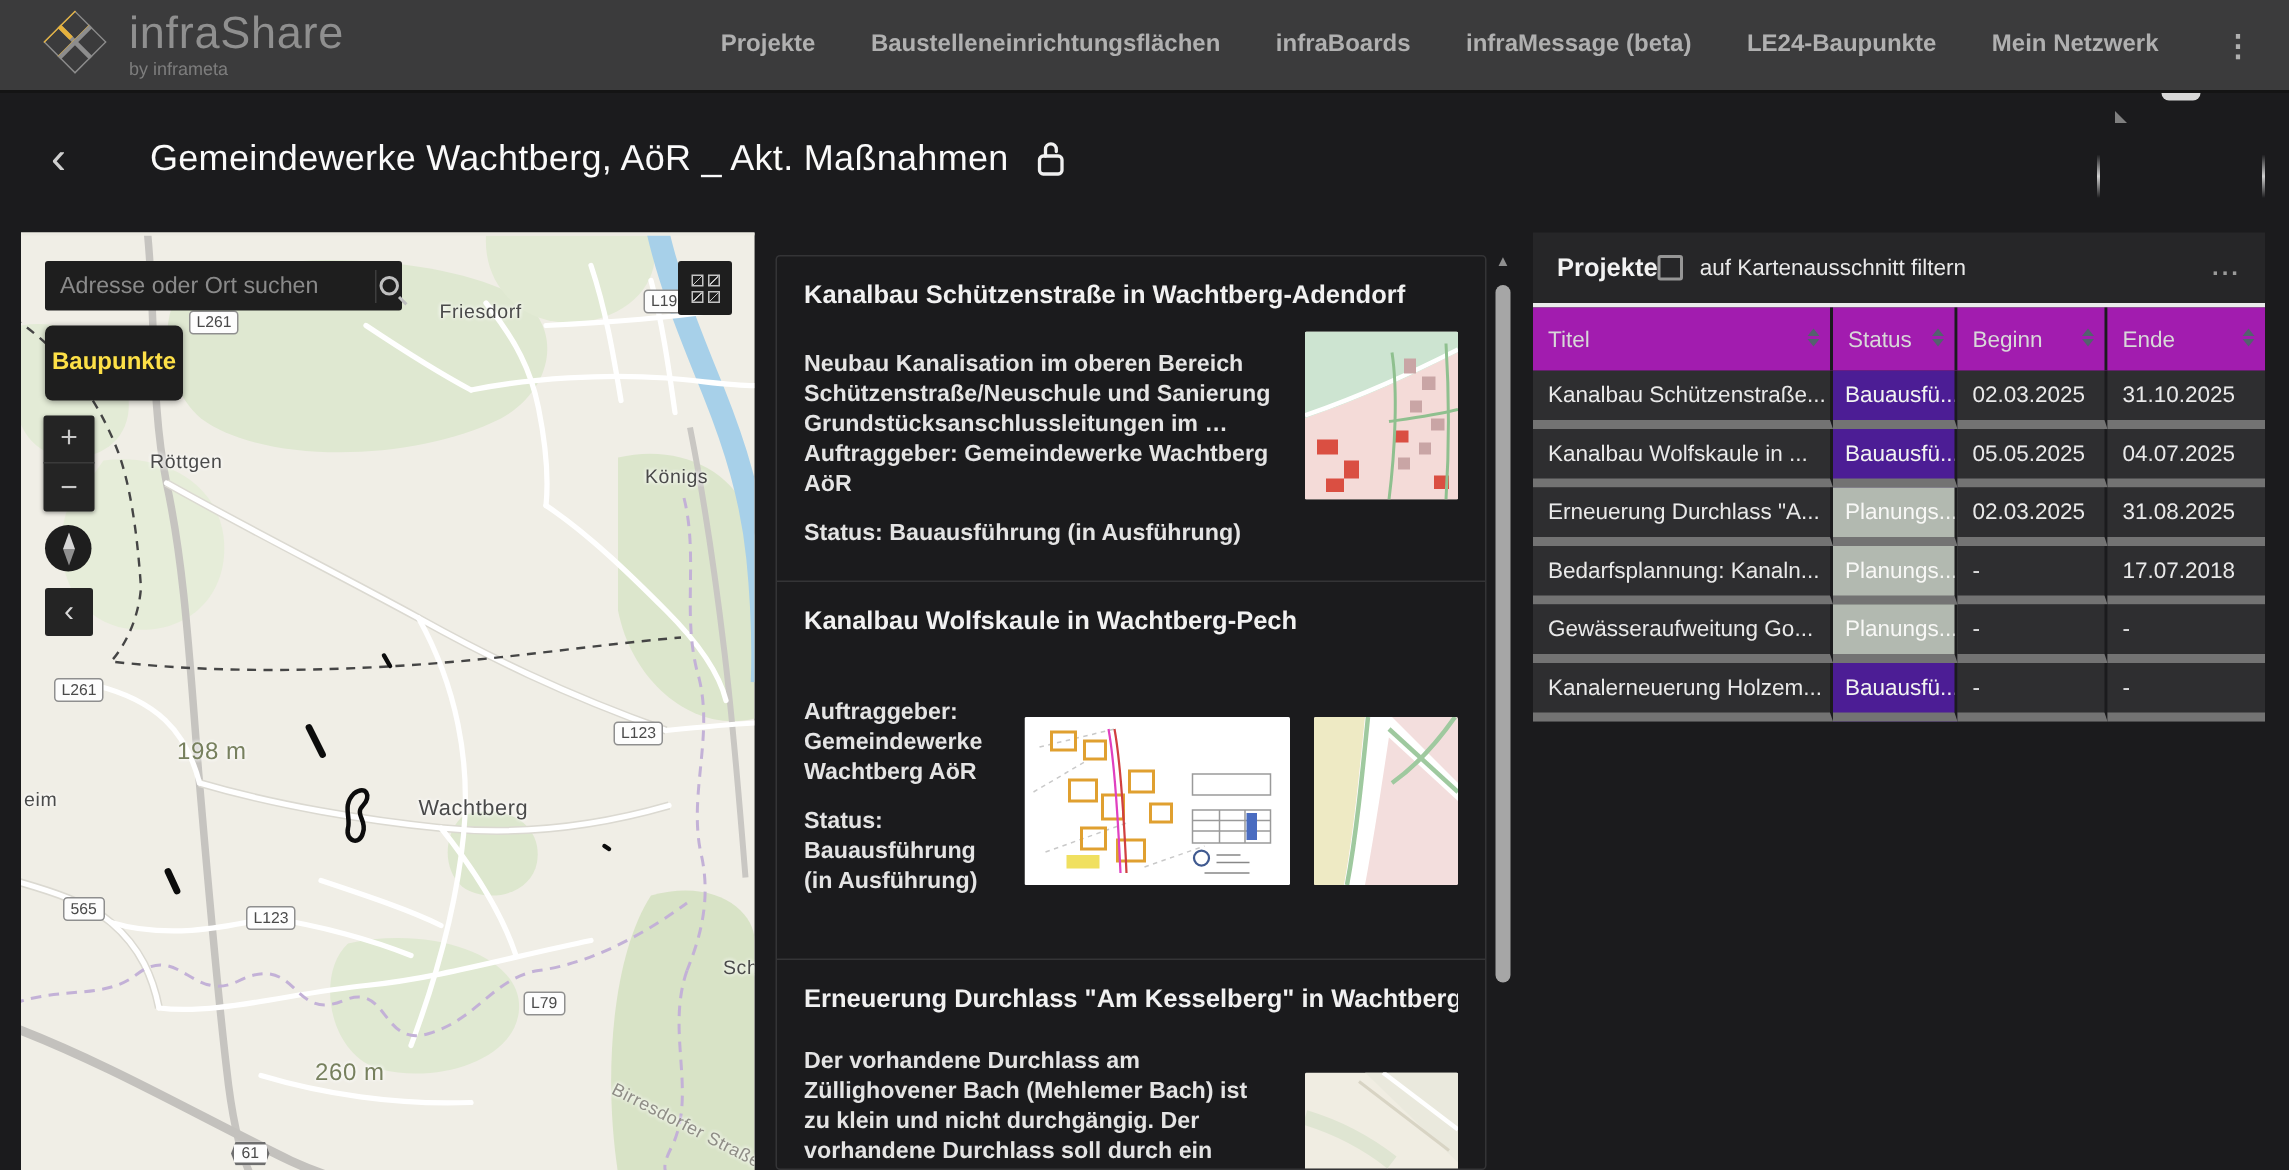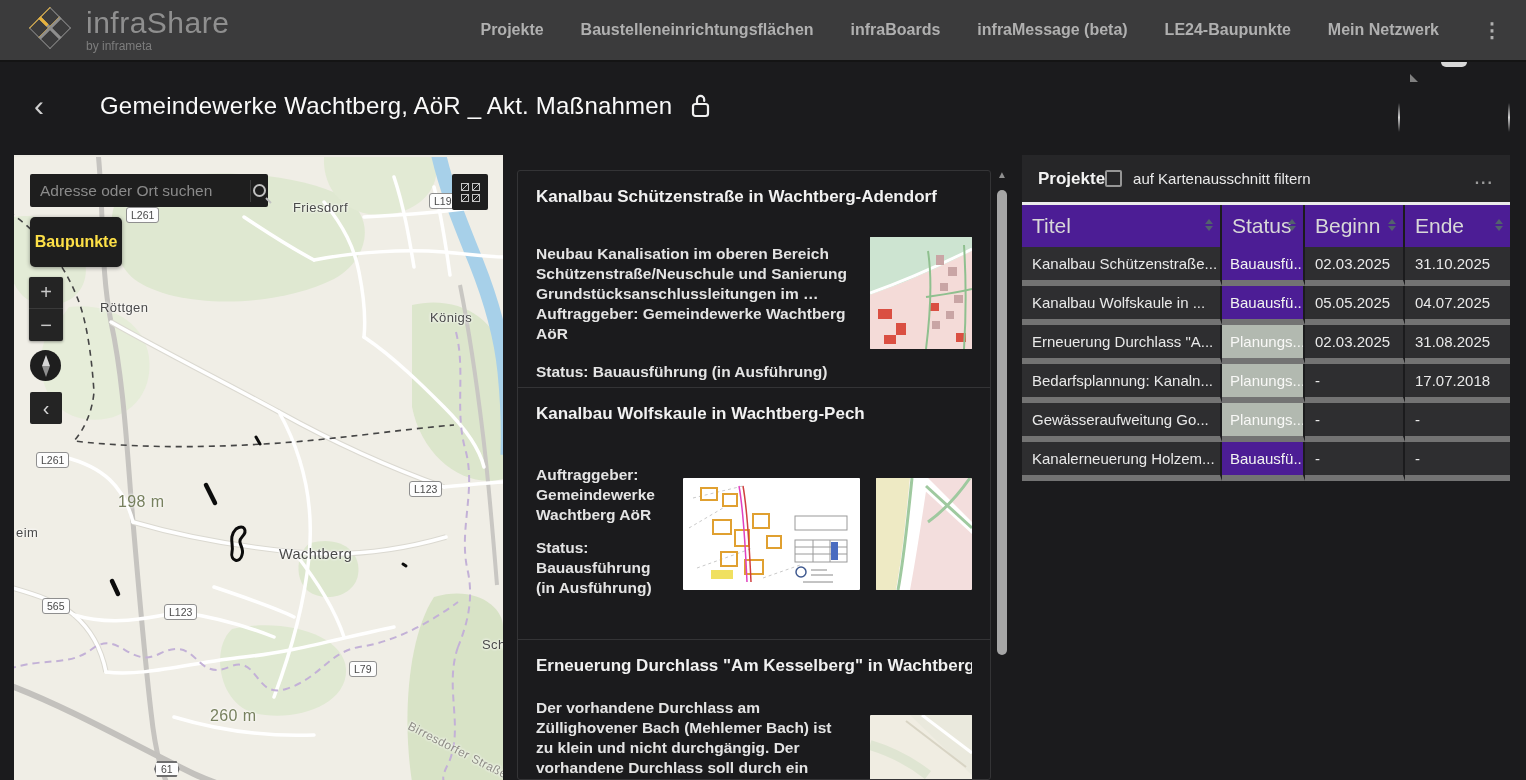--- a/index.html
+++ b/index.html
@@ -80,21 +80,21 @@
   
   .cards-panel { position:absolute; left:517px; top:170px; width:474px; height:610px;
                  border:1px solid #343436; border-radius:3px; overflow:hidden; background:#1b1b1d; }
   .pcard { padding:16px 18px 14px 18px; border-bottom:1px solid #343436; cursor:pointer; }
   .pcard-title { font-size:17px; font-weight:700; color:#f1f1f1; white-space:nowrap; overflow:hidden; }
   .pcard-row { display:flex; }
   .pcard-text { font-size:15.5px; font-weight:700; color:#e4e4e4; line-height:20px; }
   .pcard-status { font-size:15.5px; font-weight:700; color:#e4e4e4; line-height:20px; margin-top:13px; }
   .thumb { flex:none; border-radius:1px; }
 
-  .card1 { height:217px; } .card1 .pcard-row { margin-top:37px; }
+  .card1 { height:217px; } .card1 .pcard-row { margin-top:21px;align-items:flex-end; }
   .card1 .pcard-text { width:322px; }
   .card1 .thumb { margin-left:auto; margin-top:-7px; }
   .card2 { height:252px; } .card2 .pcard-row { margin-top:21px; }
   .card2 .pcard-text-col { width:172px; }
   .card2 .thumbs { display:flex; gap:16px; margin-left:16px; margin-top:33px; }
   .card3 .pcard-row { margin-top:22px; }
   .card3 .pcard-text { width:312px; }
   .card3 .thumb { margin-left:auto; margin-top:17px; }
 
   .cards-scrollbar { position:absolute; left:993px; top:168px; width:18px; height:612px; }
@@ -107,21 +107,21 @@
   .pp-header { height:47px; background:#262628; display:flex; align-items:center; padding:0 16px; }
   .pp-title { font-size:17px; font-weight:700; color:#f2f2f2; }
   .pp-filter { display:flex; align-items:center; gap:11px; cursor:pointer; }
   .pp-checkbox { width:17px; height:17px; border:2px solid #969696; border-radius:2px; background:transparent; }
   .pp-filter-label { font-size:15px; color:#e9e9e9; font-weight:400; }
   .pp-menu { margin-left:auto; color:#9a9a9a; font-weight:700; font-size:16px; letter-spacing:2px; cursor:pointer; }
   .pp-divider { height:3px; background:#ebebeb; }
 
   .ptable { width:488px; border-collapse:separate; border-spacing:0; table-layout:fixed; }
   .ptable col.c1{width:200px;} .ptable col.c2{width:83px;} .ptable col.c3{width:100px;} .ptable col.c4{width:105px;}
-  .ptable th { height:42px; background:#4c1d95; color:#d8d8d8; font-size:21px; font-weight:400;
+  .ptable th { height:42px; background:#a21caf; color:#d8d8d8; font-size:15px; font-weight:400;
                text-align:left; padding-left:10px; position:relative; border-right:2px solid #1b1b1d; cursor:pointer; }
   .ptable th:last-child { border-right:none; }
   .ptable td { height:39px; background:#2e2e30; color:#e9e9e9; font-size:15px; padding-left:10px;
                border-right:2px solid #1b1b1d; border-bottom:6px solid #737373;
                white-space:nowrap; overflow:hidden; }
   .ptable td:last-child { border-right:none; }
   .ptable tr { cursor:pointer; }
   td.statuscell[data-status="execution"] { background:#4c1d95; color:#f2f4f1; padding-left:8px; }
   td.statuscell[data-status="planning"]  { background:#b2b9b0; color:#f8f8f6; padding-left:8px; }
   .sort { position:absolute; right:7px; top:14px; display:flex; flex-direction:column; gap:2px; }
@@ -252,21 +252,21 @@
       <path d="M192,328 L201,346" stroke-width="4.5"></path>
       <path d="M222,372 C230,366 234,374 228,380 C222,386 231,390 228,398 C226,407 216,404 218,395 C220,388 214,380 222,372 Z" stroke-width="3"></path>
       <path d="M98,424 L104,437" stroke-width="4.5"></path>
       <path d="M242,280 L246,287" stroke-width="3"></path>
       <path d="M389,407 L392,409" stroke-width="3"></path>
     </g>
   </svg>
 
   <div class="map-label" style="left:279px; top:43px;">Friesdorf</div>
   <div class="map-label" style="left:86px; top:143px;">Röttgen</div>
-  <div class="map-label big" style="left:265px; top:389px;text-align:right;">Wachtberg</div>
+  <div class="map-label big" style="left:265px; top:374px;text-align:right;">Wachtberg</div>
   <div class="map-label" style="left:416px; top:153px;">Königs</div>
   <div class="map-label" style="left:2px; top:368px;">eim</div>
   <div class="map-label" style="left:468px; top:480px;">Schi</div>
   <div class="map-label elev" style="left:104px; top:336px;">198 m</div>
   <div class="map-label elev" style="left:196px; top:550px;">260 m</div>
   <div class="map-label street" style="left:398px; top:562px;">Birresdorfer Straße</div>
 
   <div class="shield" style="left:415px; top:36px;">L193</div>
   <div class="shield" style="left:112px; top:50px;">L261</div>
   <div class="shield" style="left:22px;  top:295px;">L261</div>

